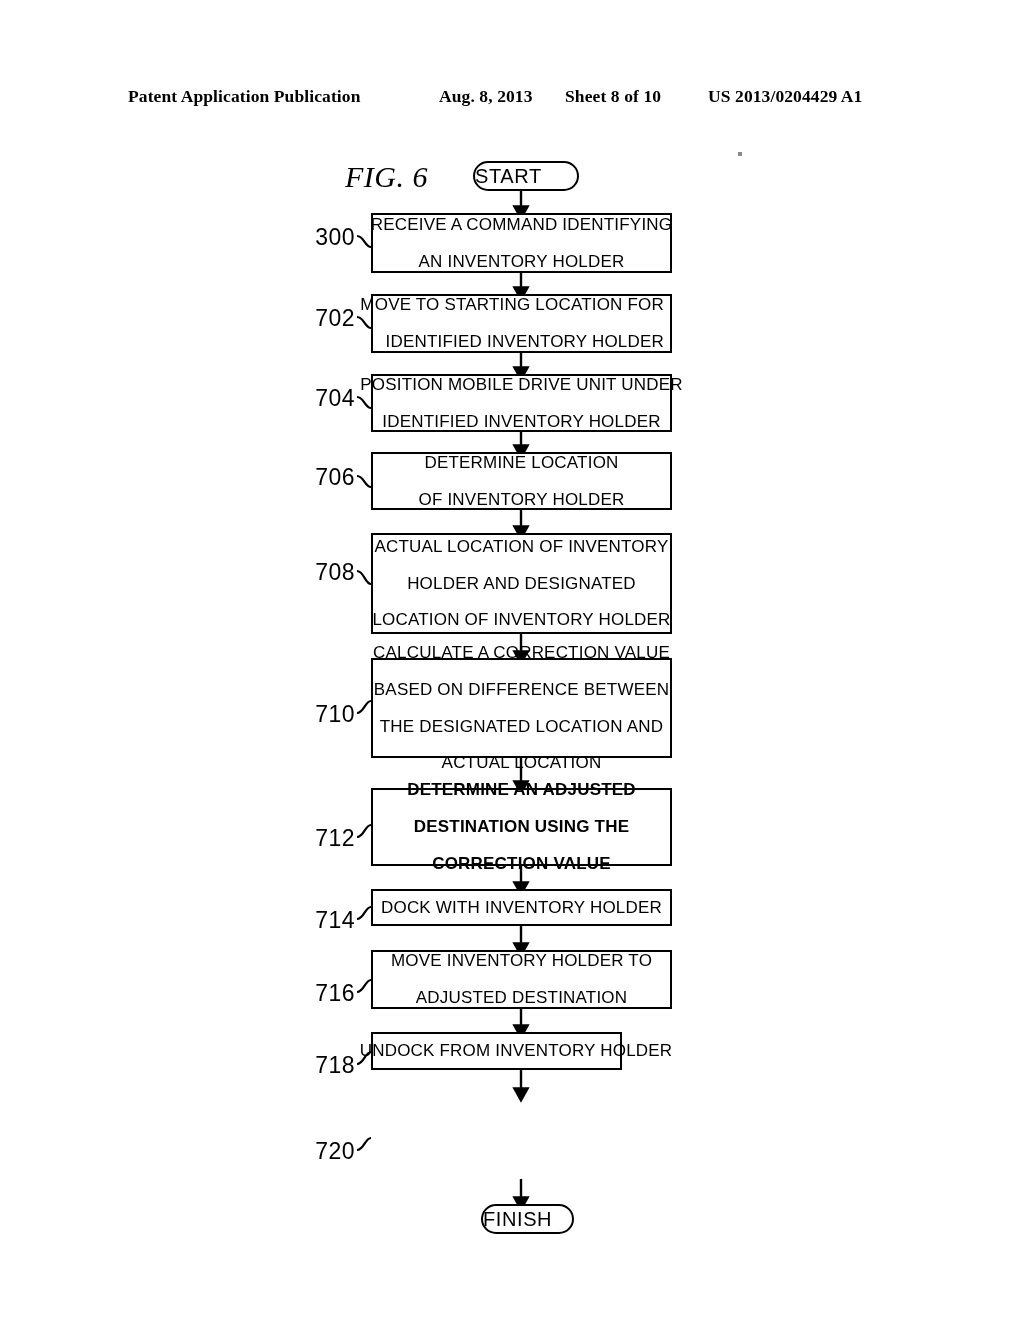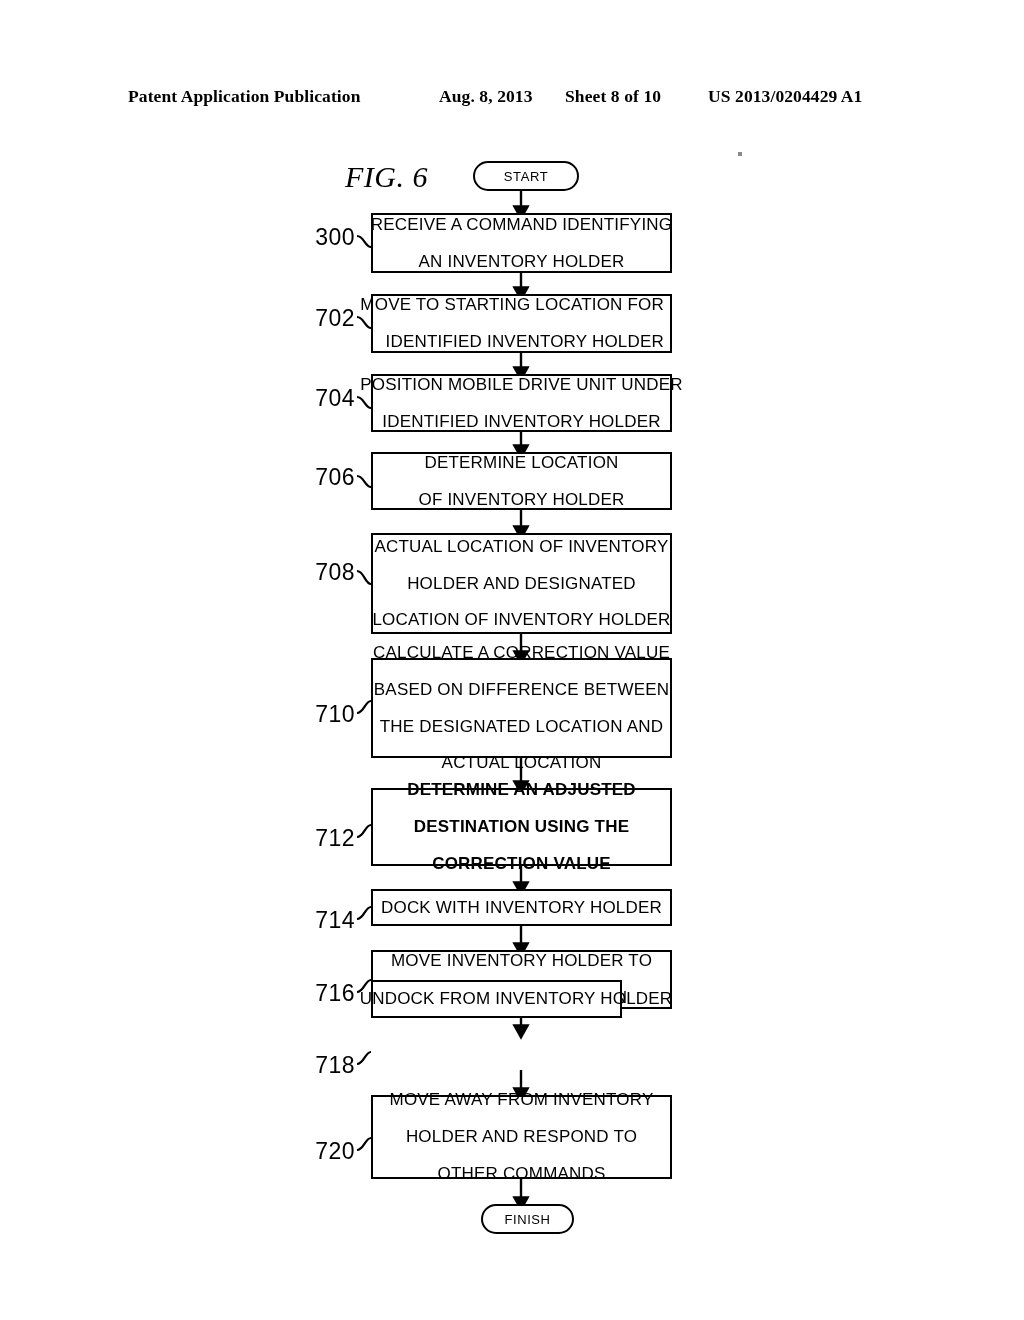--- a/index.html
+++ b/index.html
@@ -55,22 +55,22 @@
   }
 
   
   .pill {
     position: absolute;
     border: 2.5px solid #000;
     border-radius: 999px;
     background: #fff;
     display: flex;
     align-items: center;
-    justify-content: center;
-    font-size: 13px;
+    justify-content: flex-start;
+    font-size: 20px;
     letter-spacing: 0.6px;
     box-sizing: border-box;
   }
 
   
   .pbox {
     position: absolute;
     border: 2.5px solid #000;
     background: #fff;
     box-sizing: border-box;
@@ -214,28 +214,23 @@
     <span>DOCK WITH INVENTORY HOLDER</span>
   </div>
 
   <div class="refnum" style="left:285px; top:980px;">716</div>
   <div class="pbox" style="left:371px; top:950px; width:301px; height:59px;">
     <span>MOVE INVENTORY HOLDER TO</span>
     <span>ADJUSTED DESTINATION</span>
   </div>
 
   <div class="refnum" style="left:285px; top:1052px;">718</div>
-  <div class="pbox" style="left:371px; top:980px; width:251px; height:38px;padding-left:45px;">
+  <div class="pbox" style="left:371px; top:1032px; width:251px; height:38px;padding-left:45px;">
     <span>UNDOCK FROM INVENTORY HOLDER</span>
   </div>
 
   <div class="refnum" style="left:285px; top:1138px;">720</div>
-  <div class="pbox" style="left:371px; top:1095px; width:301px; height:84px;">
-    <span>MOVE AWAY FROM INVENTORY</span>
-    <span>HOLDER AND RESPOND TO</span>
-    <span>OTHER COMMANDS</span>
-  </div>
 
   <div class="pill" style="left:481px; top:1204px; width:93px; height:30px;">
     <span>FINISH</span>
   </div>
 
 </div>
 
 </body></html>

